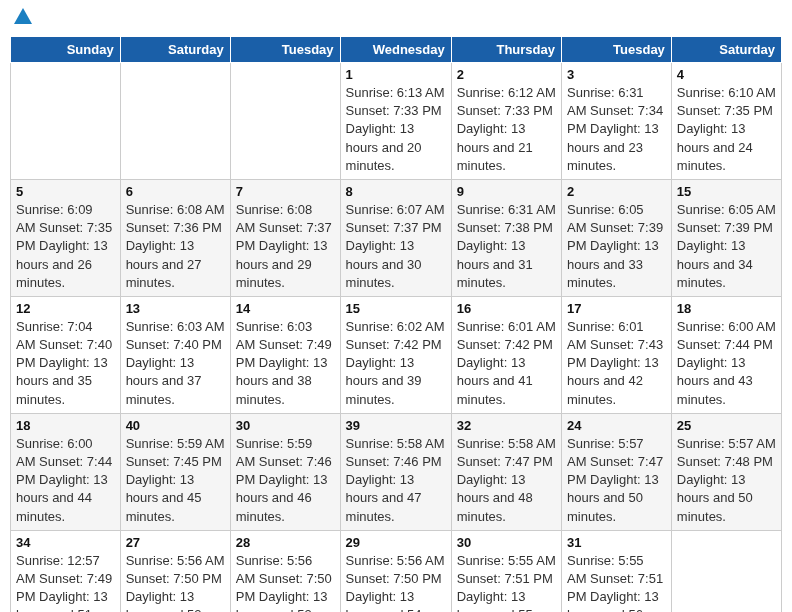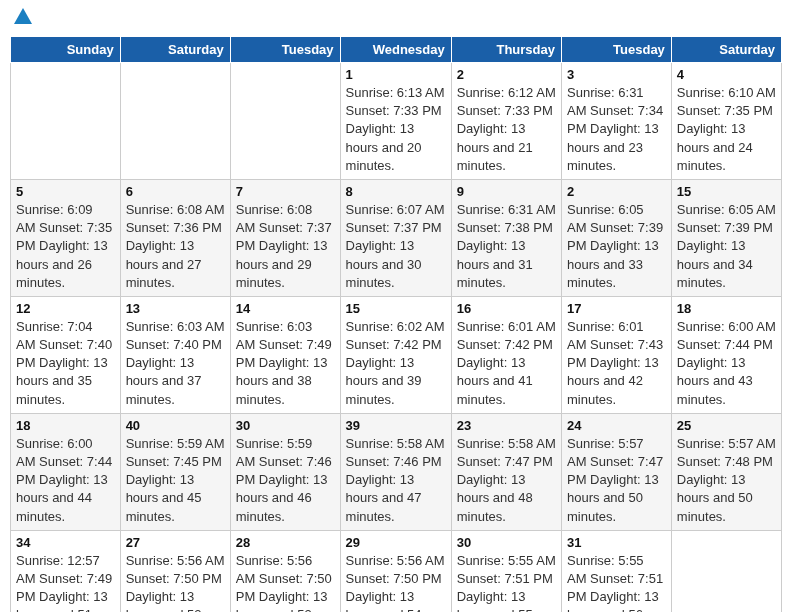--- a/index.html
+++ b/index.html
@@ -265,21 +265,21 @@
 Sunset: 7:46 PM
 Daylight: 13 hours and 46 minutes.</div>
         </td>
         <td>
           <span class="day-number">39</span>
           <div class="cell-text">Sunrise: 5:58 AM
 Sunset: 7:46 PM
 Daylight: 13 hours and 47 minutes.</div>
         </td>
         <td>
-          <span class="day-number">23</span>
+          <span class="day-number">32</span>
           <div class="cell-text">Sunrise: 5:58 AM
 Sunset: 7:47 PM
 Daylight: 13 hours and 48 minutes.</div>
         </td>
         <td>
           <span class="day-number">24</span>
           <div class="cell-text">Sunrise: 5:57 AM
 Sunset: 7:47 PM
 Daylight: 13 hours and 50 minutes.</div>
         </td>

